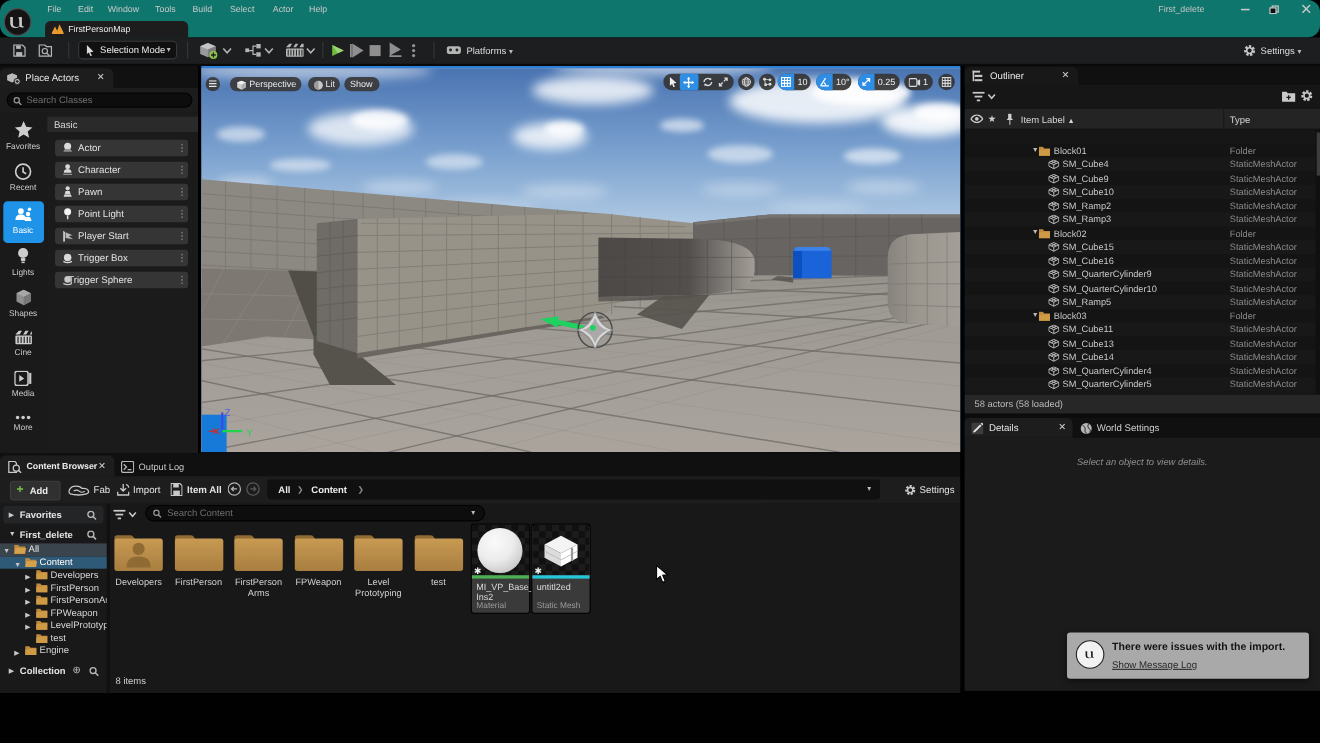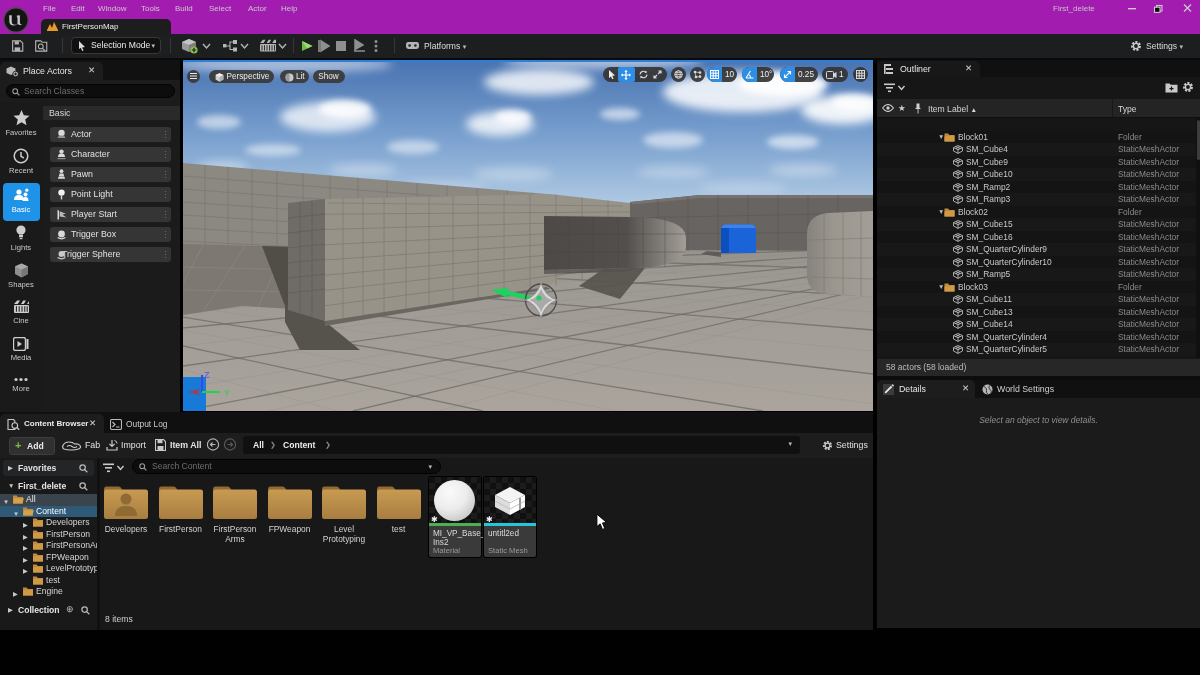--- a/index.html
+++ b/index.html
@@ -1,20 +1,20 @@
 <!DOCTYPE html>
 <html><head>
 <meta charset="utf-8">
 <style>
 html,body{margin:0;padding:0;background:#000;}
 #root{position:relative;width:1200px;height:675px;background:#010101;overflow:hidden;
   font-family:"Liberation Sans",sans-serif;-webkit-font-smoothing:antialiased;}
 .abs{position:absolute;}
 
-#menubar{left:0;top:0;width:1200px;height:34px;background:#a21caf;}
+#menubar{left:0;top:0;width:1200px;height:34px;background:#0f766e;border-radius:11px;}
 #menubar .mi{position:absolute;top:2.5px;height:12px;line-height:12px;color:#c9c9c9;font-size:8px;}
 #maintab{position:absolute;left:41px;top:19px;width:130px;height:15px;background:#1d1d1d;border-radius:5px 5px 0 0;color:#ececec;font-size:8px;line-height:15px;}
 #toolbar{left:0;top:34px;width:1200px;height:24px;background:#1d1e20;border-bottom:2px solid #0a0a0a;}
 .tbsep{position:absolute;top:4px;width:1px;height:15px;background:#36373a;}
 .pillbtn{position:absolute;background:#101010;border:1px solid #383838;border-radius:4px;color:#ececec;font-size:8.6px;}
 .activetab{background:#1d1d1d;border-radius:5px 5px 0 0;color:#e8e8e8;}
 .search{background:#0d0d0d;border:1px solid #020202;border-radius:8px;color:#6f6f6f;}
 
 #leftpanel{left:0;top:60px;width:180px;height:352px;background:#1c1c1c;}
 .pa-row{position:absolute;left:50px;width:121px;height:15px;background:#353535;border-radius:3px;color:#e2e2e2;font-size:8.8px;line-height:15px;}
@@ -475,20 +475,29 @@
     <div class="vcirc" style="left:669.5px;">
       <svg class="abs" style="left:3px;top:3px" width="9" height="9" viewBox="0 0 9 9">
           <g stroke="#d9d9d9" stroke-width="1">
             <rect x="0.5" y="0.5" width="8" height="8" fill="none"></rect>
             <path d="M3.2 0.5 V8.5 M5.8 0.5 V8.5 M0.5 3.2 H8.5 M0.5 5.8 H8.5"></path>
           </g>
         </svg>
     </div>
   </div>
 
+  <div class="abs" style="left:970px;top:575px;width:220px;height:42px;background:#a9a9a9;border-radius:3px;box-shadow:0 2px 6px rgba(0,0,0,0.5);z-index:20;">
+    <div class="abs" style="left:8px;top:7px;width:24px;height:24px;border-radius:50%;background:#f2f2f2;border:1.5px solid #222;">
+      <svg class="abs" style="left:4px;top:4px" width="16" height="16" viewBox="0 0 28 28">
+          <path d="M8 9 q0.8 0 1.4 0 l0 6.5 q0 3.5 3.6 3.5 q2 0 2.6-1 l0-6 q0-1.6-1.2-2.2 q2-1.2 3.8-0.6 l0 8.3 q0.6 1 1.8 1 l0 0.6 q-2.6 0.6-4.2-0.8 q-1.4 1.6-4 1.6 q-5 0-5-4.6 l0-4.6 q0-1.2-0.8-1.2 z" fill="#1a1a1a"></path>
+        </svg>
+    </div>
+    <div class="abs" style="left:41px;top:8px;color:#141414;font-size:9.6px;font-weight:bold;">There were issues with the import.</div>
+    <div class="abs" style="left:41px;top:24px;color:#2a2a2a;font-size:8.8px;text-decoration:underline;">Show Message Log</div>
+  </div>
 
   <svg class="abs" style="left:596px;top:513px;z-index:20" width="12" height="18" viewBox="0 0 13 19">
       <path d="M1 1 L1 14.5 L4.5 11.5 L7 17.5 L9.5 16.5 L7 10.5 L11.5 10 Z" fill="#fff" stroke="#000" stroke-width="1"></path>
     </svg>
 
   <div class="abs" id="leftpanel">
 
     <div class="abs" style="left:0;top:0;width:180px;height:20px;background:#111;"></div>
     <div class="abs activetab" style="left:0;top:2px;width:103px;height:18px;"></div>
     <svg class="abs" style="left:6px;top:6px" width="13" height="11" viewBox="0 0 13 11">

